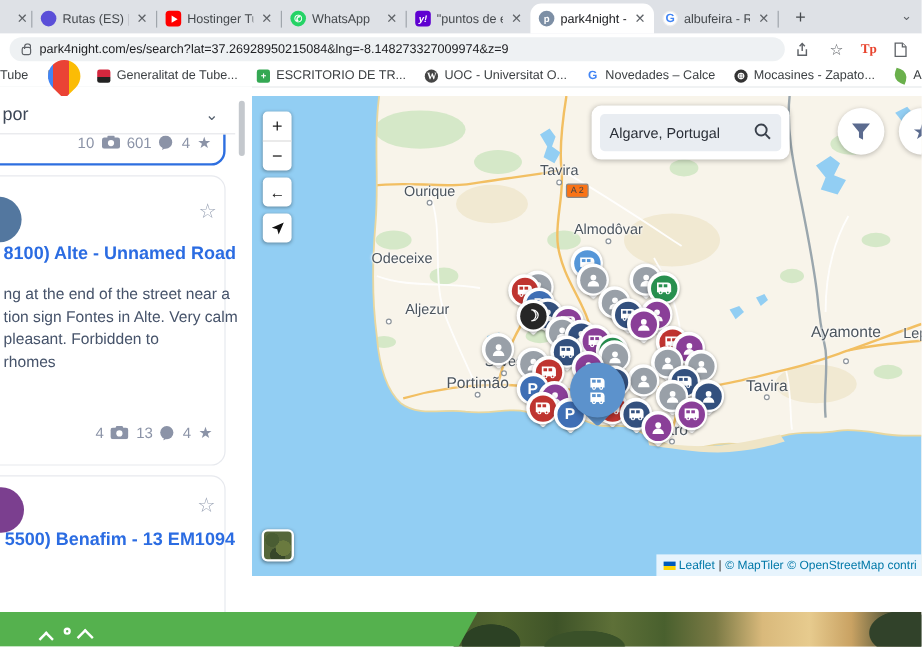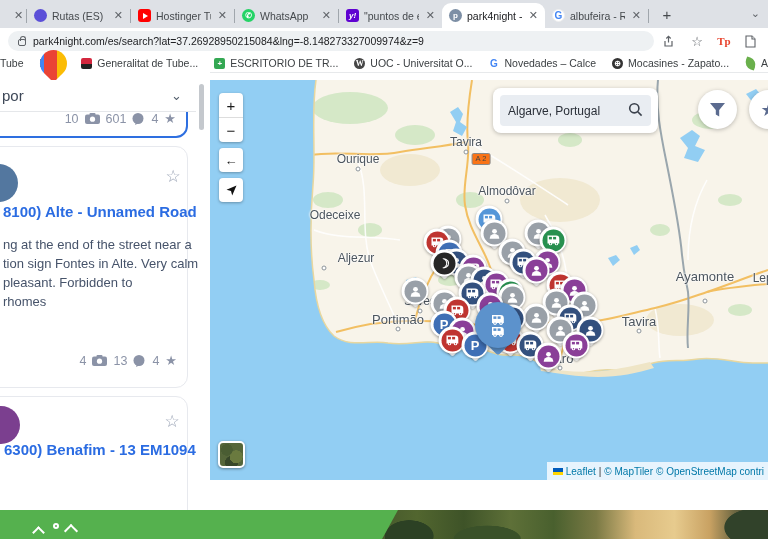--- a/index.html
+++ b/index.html
@@ -257,21 +257,21 @@
           <path d="M4 9l-1 3 4-2z" fill="#8b93a7"></path>
         </svg>
       <b>4</b>
       <span class="stat-star">★</span>
     </div>
   </div>
 
   <div class="card" style="top:324px;height:160px;">
     <div class="avatar" style="left:11px;top:9px;background:#7b3f8f;"></div>
     <div class="favstar" style="left:192px;top:16px;">☆</div>
-    <div class="cardtitle" style="left:33px;top:44px;">6300) Benafim - 13 EM1094</div>
+    <div class="cardtitle" style="left:33px;top:44px;">5500) Benafim - 13 EM1094</div>
   </div>
 </div>
 <div class="sb-scroll"></div>
 
 <div id="map">
   <svg class="geo" width="558" height="400" viewBox="0 0 558 400">
     <rect x="0" y="0" width="558" height="400" fill="#f8f4ea"></rect>
     <g fill="#cfe6c2" opacity="0.85">
       <ellipse cx="140" cy="28" rx="38" ry="16"></ellipse>
         <ellipse cx="205" cy="55" rx="20" ry="10"></ellipse>

